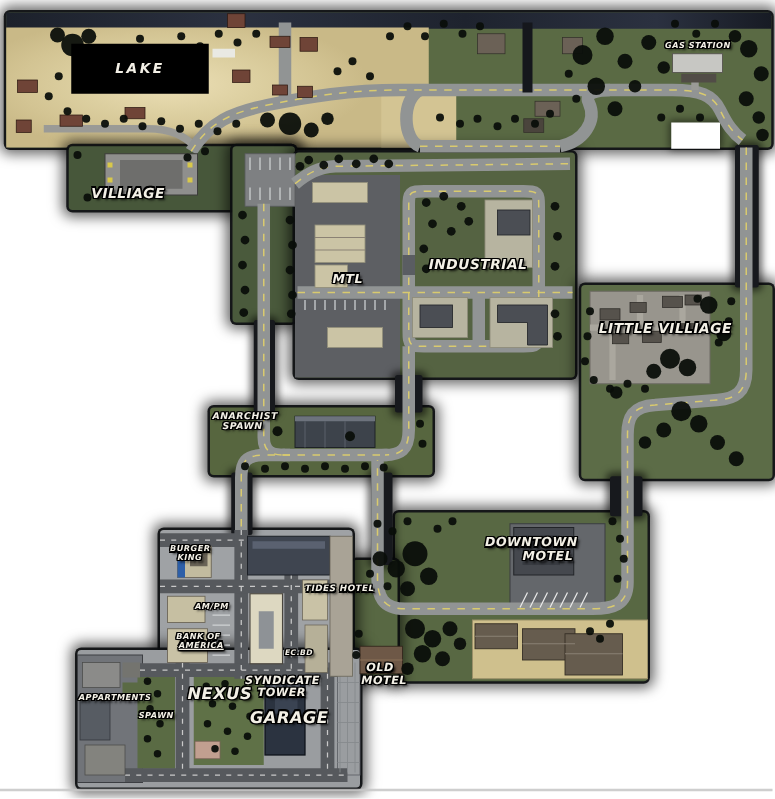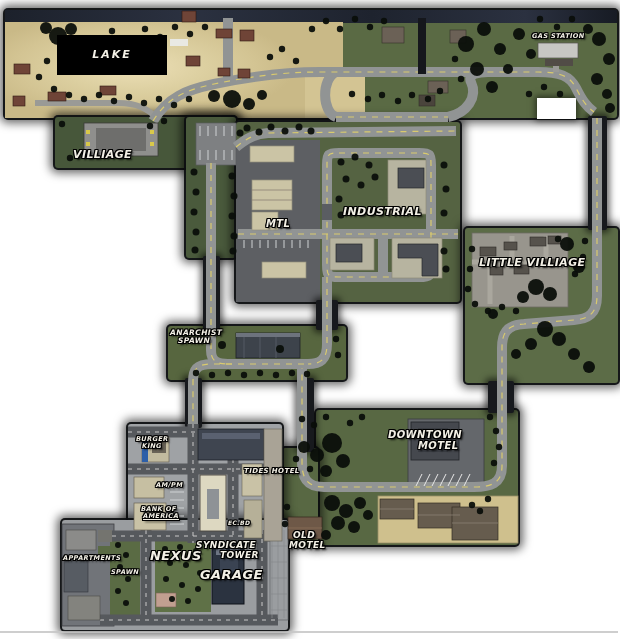--- a/index.html
+++ b/index.html
@@ -446,18 +446,18 @@
   <div class="lbl" style="left:141px;top:506px;font-size:6.5px;">
     <span>BANK OF</span>
     <span class="l2" style="display:block;margin-left:2px;text-decoration:underline;">AMERICA</span>
   </div>
   <div class="lbl" style="left:228px;top:520px;font-size:6px;">EC.BD</div>
   <div class="lbl" style="left:63px;top:555px;font-size:6.5px;">APPARTMENTS</div>
   <div class="lbl" style="left:111px;top:569px;font-size:6.5px;">SPAWN</div>
   <div class="lbl" style="left:150px;top:549px;font-size:13px;">NEXUS</div>
   <div class="lbl" style="left:196px;top:540px;font-size:9px;">
     <span>SYNDICATE</span>
-    <span class="l2" style="display:block;margin-left:24px;">TOWER</span>
+    <span class="l2" style="display:block;margin-left:10px;">TOWER</span>
   </div>
   <div class="lbl" style="left:200px;top:568px;font-size:13px;">GARAGE</div>
 
   <div class="bline"></div>
 </div>
 
 </body></html>

